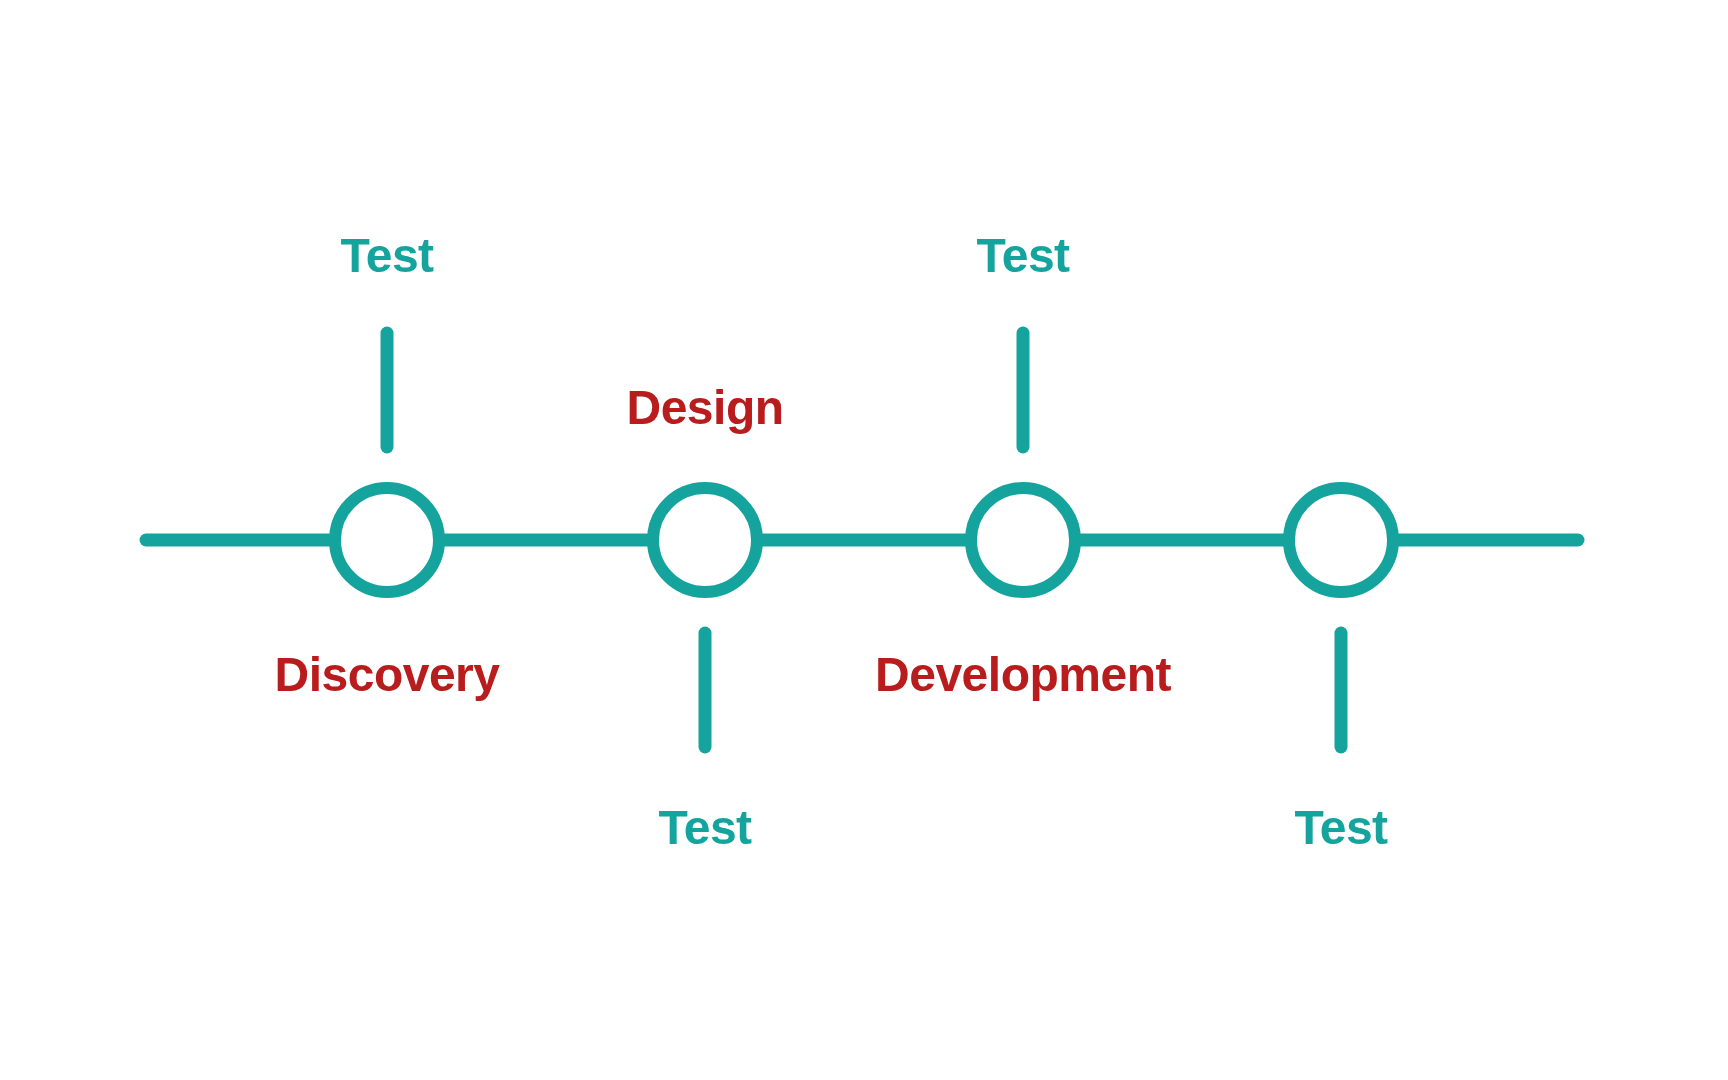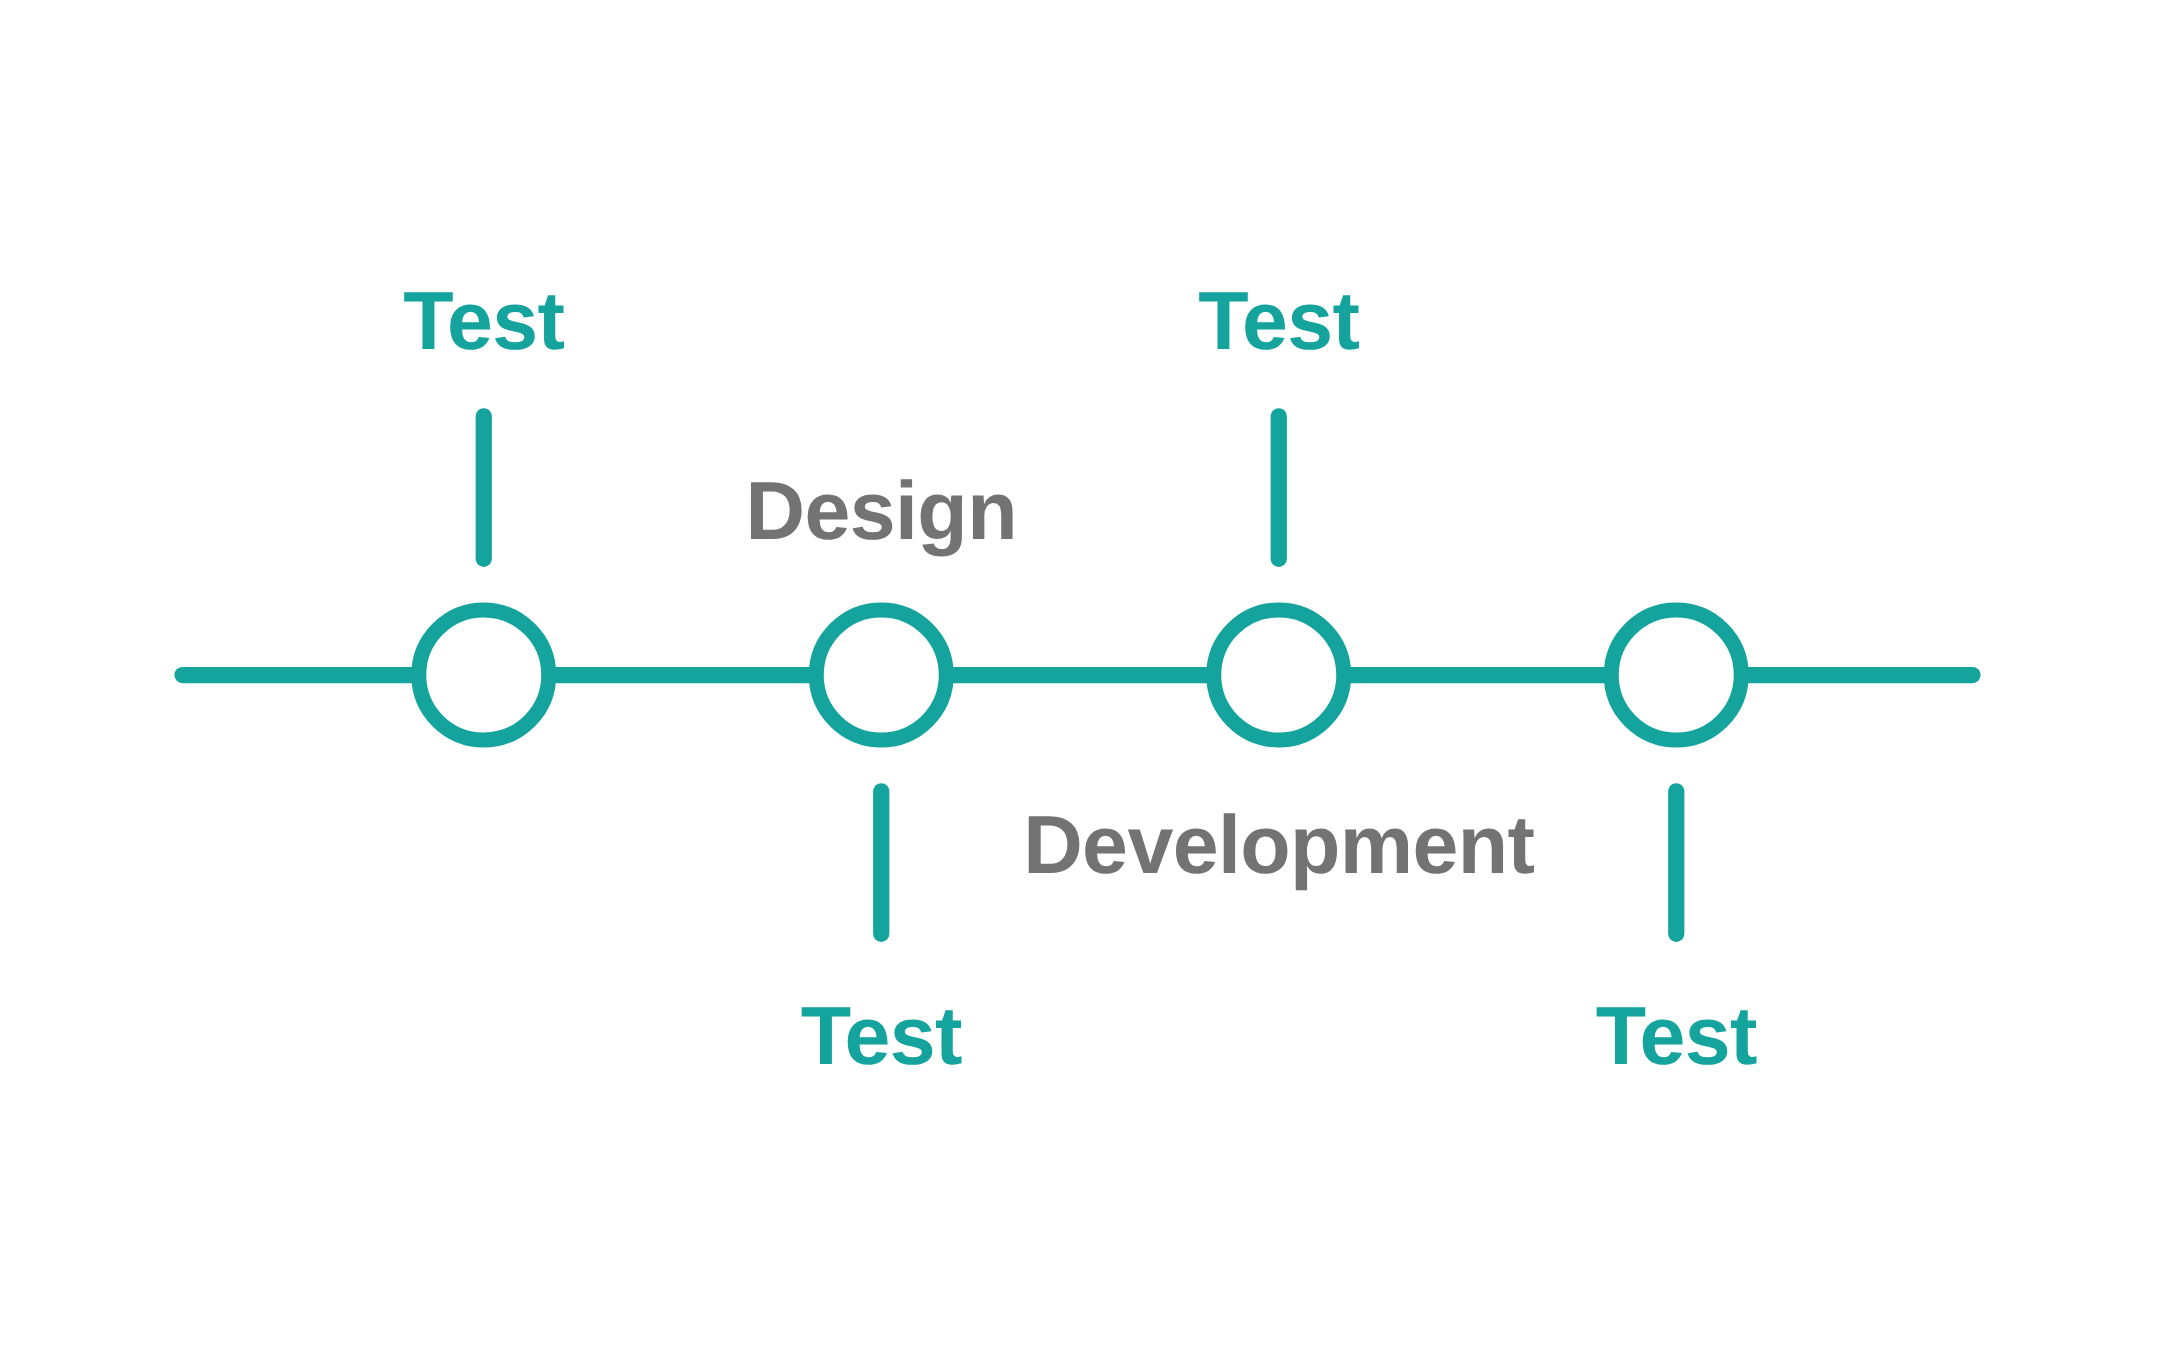--- a/index.html
+++ b/index.html
@@ -17,27 +17,27 @@
   }
   #diagram-svg {
     position: absolute;
     left: 0;
     top: 0;
   }
   .label {
     position: absolute;
     transform: translateX(-50%);
     font-weight: 700;
-    font-size: 66px;
+    font-size: 48px;
     line-height: 70px;
     white-space: nowrap;
     letter-spacing: -0.5px;
   }
   .phase-label {
-    color: #737373;
+    color: #b91c1c;
   }
   .test-label {
     color: #14A49D;
   }
 </style>
 </head>
 <body>
 
 <div id="canvas">
 
@@ -54,16 +54,17 @@
     <circle cx="705" cy="540" r="52" fill="#ffffff" stroke="#14A49D" stroke-width="12"></circle>
     <circle cx="1023" cy="540" r="52" fill="#ffffff" stroke="#14A49D" stroke-width="12"></circle>
     <circle cx="1341" cy="540" r="52" fill="#ffffff" stroke="#14A49D" stroke-width="12"></circle>
   </svg>
 
   <div class="label test-label" style="left:387px;  top:221px;">Test</div>
   <div class="label test-label" style="left:1023px; top:221px;">Test</div>
   <div class="label test-label" style="left:705px;  top:793px;">Test</div>
   <div class="label test-label" style="left:1341px; top:793px;">Test</div>
 
+  <div class="label phase-label" style="left:387px;  top:640px;">Discovery</div>
   <div class="label phase-label" style="left:705px;  top:373px;">Design</div>
   <div class="label phase-label" style="left:1023px; top:640px;">Development</div>
 
 </div>
 
 </body></html>

